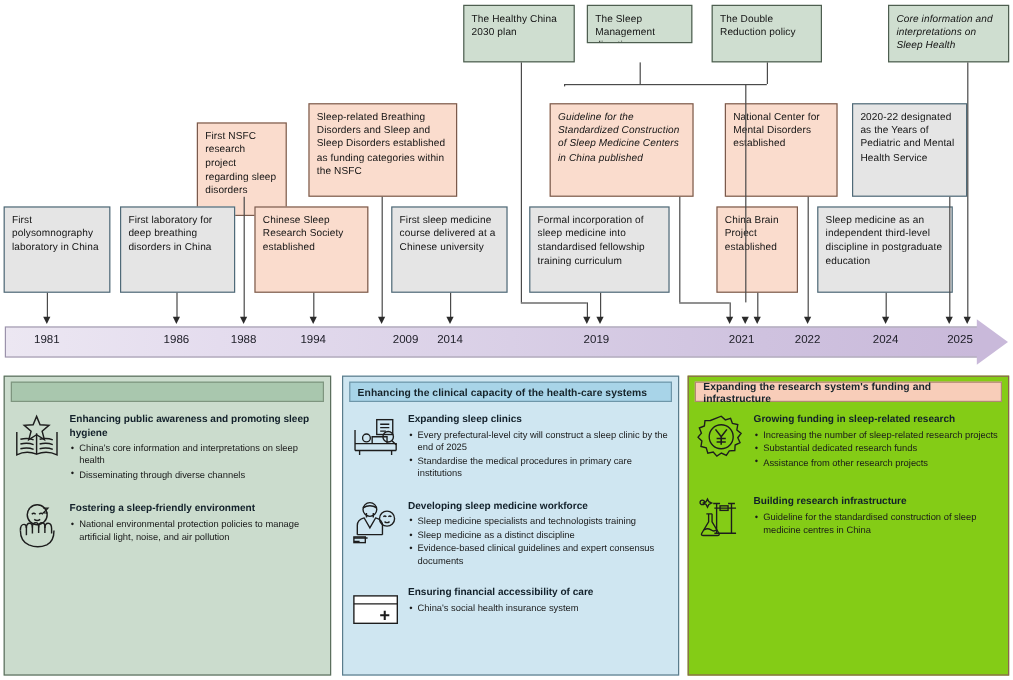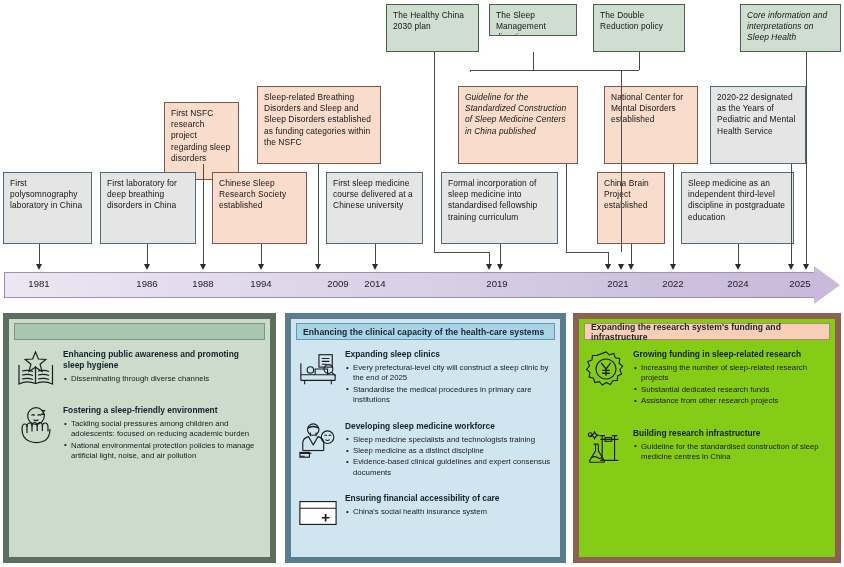--- a/index.html
+++ b/index.html
@@ -80,21 +80,21 @@
     font-size:9.6px;
     color:#20202a;
     transform:translateX(-50%);
     white-space:nowrap;
   }
 
   
   .panel{
     position:absolute;
     box-sizing:border-box;
-    border:6px solid #b91c1c;
+    border:1px solid #b91c1c;
     overflow:hidden;
   }
   .panel.green{background:#cbdccd;border-color:#5c6f5e;}
   .panel.blue{background:#cfe6f1;border-color:#5a7c8c;}
   .panel.pink{background:#84cc16;border-color:#8c6152;}
 
   .panel-head{
     box-sizing:border-box;
     height:17px;
     margin:4px 5px 0 5px;
@@ -287,20 +287,21 @@
             <path d="M3 15 L3 34 Q11 30 19.5 33.5 Q28 30 36.5 34 L36.5 15"></path>
             <path d="M19.5 33.5 L19.5 16"></path>
             <path d="M6 21 Q12 19.5 17 21.5 M6 25 Q12 23.5 17 25.5 M6 29 Q12 27.5 17 29.5"></path>
             <path d="M22 21 Q28 19.5 33 21.5 M22 25 Q28 23.5 33 25.5 M22 29 Q28 27.5 33 29.5"></path>
             <path d="M19.5 2 L22.4 9 L29.8 9.5 L24.1 14.3 L26 21.4 L19.5 17.3 L13 21.4 L14.9 14.3 L9.2 9.5 L16.6 9Z"></path>
           </g>
         </svg>
       </div>
       <div class="sect-body">
         <div class="sect-title">Enhancing public awareness and promoting sleep hygiene</div>
+        <div class="bl">China's core information and interpretations on sleep health</div>
         <div class="bl">Disseminating through diverse channels</div>
       </div>
     </div>
 
     <div class="sect" style="margin-top:16px;">
       <div class="sect-ico">
         <svg width="40" height="40" viewBox="0 0 40 40">
           <g fill="none" stroke="#1d1d1d" stroke-width="1.2">
             <circle cx="20" cy="11" r="8.3"></circle>
             <path d="M15.5 10.5 q1.6 -1.6 3.2 0 M21.6 10.5 q1.6 -1.6 3.2 0"></path>
@@ -310,21 +311,20 @@
             <path d="M11 22 q0 -4 2.7 -4 q2.3 0 2.3 3.5 l0 5"></path>
             <path d="M16 21.5 q0 -4 2.8 -4 q2.4 0 2.4 3.6 l0 5"></path>
             <path d="M21.2 21.5 q0 -4 2.8 -4 q2.4 0 2.4 3.6 l0 5"></path>
             <path d="M26.4 22 q0 -4 2.7 -4 q2.9 0 2.9 4.5 l0 4"></path>
             <path d="M6 24 q0 9 7 12 q4 1.6 7.5 1.6 q3.5 0 7.5 -1.6 q6 -3 6 -12"></path>
           </g>
         </svg>
       </div>
       <div class="sect-body">
         <div class="sect-title">Fostering a sleep-friendly environment</div>
-        <div class="bl">Tackling social pressures among children and adolescents: focused on reducing academic burden</div>
         <div class="bl">National environmental protection policies to manage artificial light, noise, and air pollution</div>
       </div>
     </div>
   </div>
 
   <div class="panel blue" style="left:285px;top:313px;width:281px;height:250px;">
     <div class="panel-head">Enhancing the clinical capacity of the health-care systems</div>
 
     <div class="sect">
       <div class="sect-ico">

